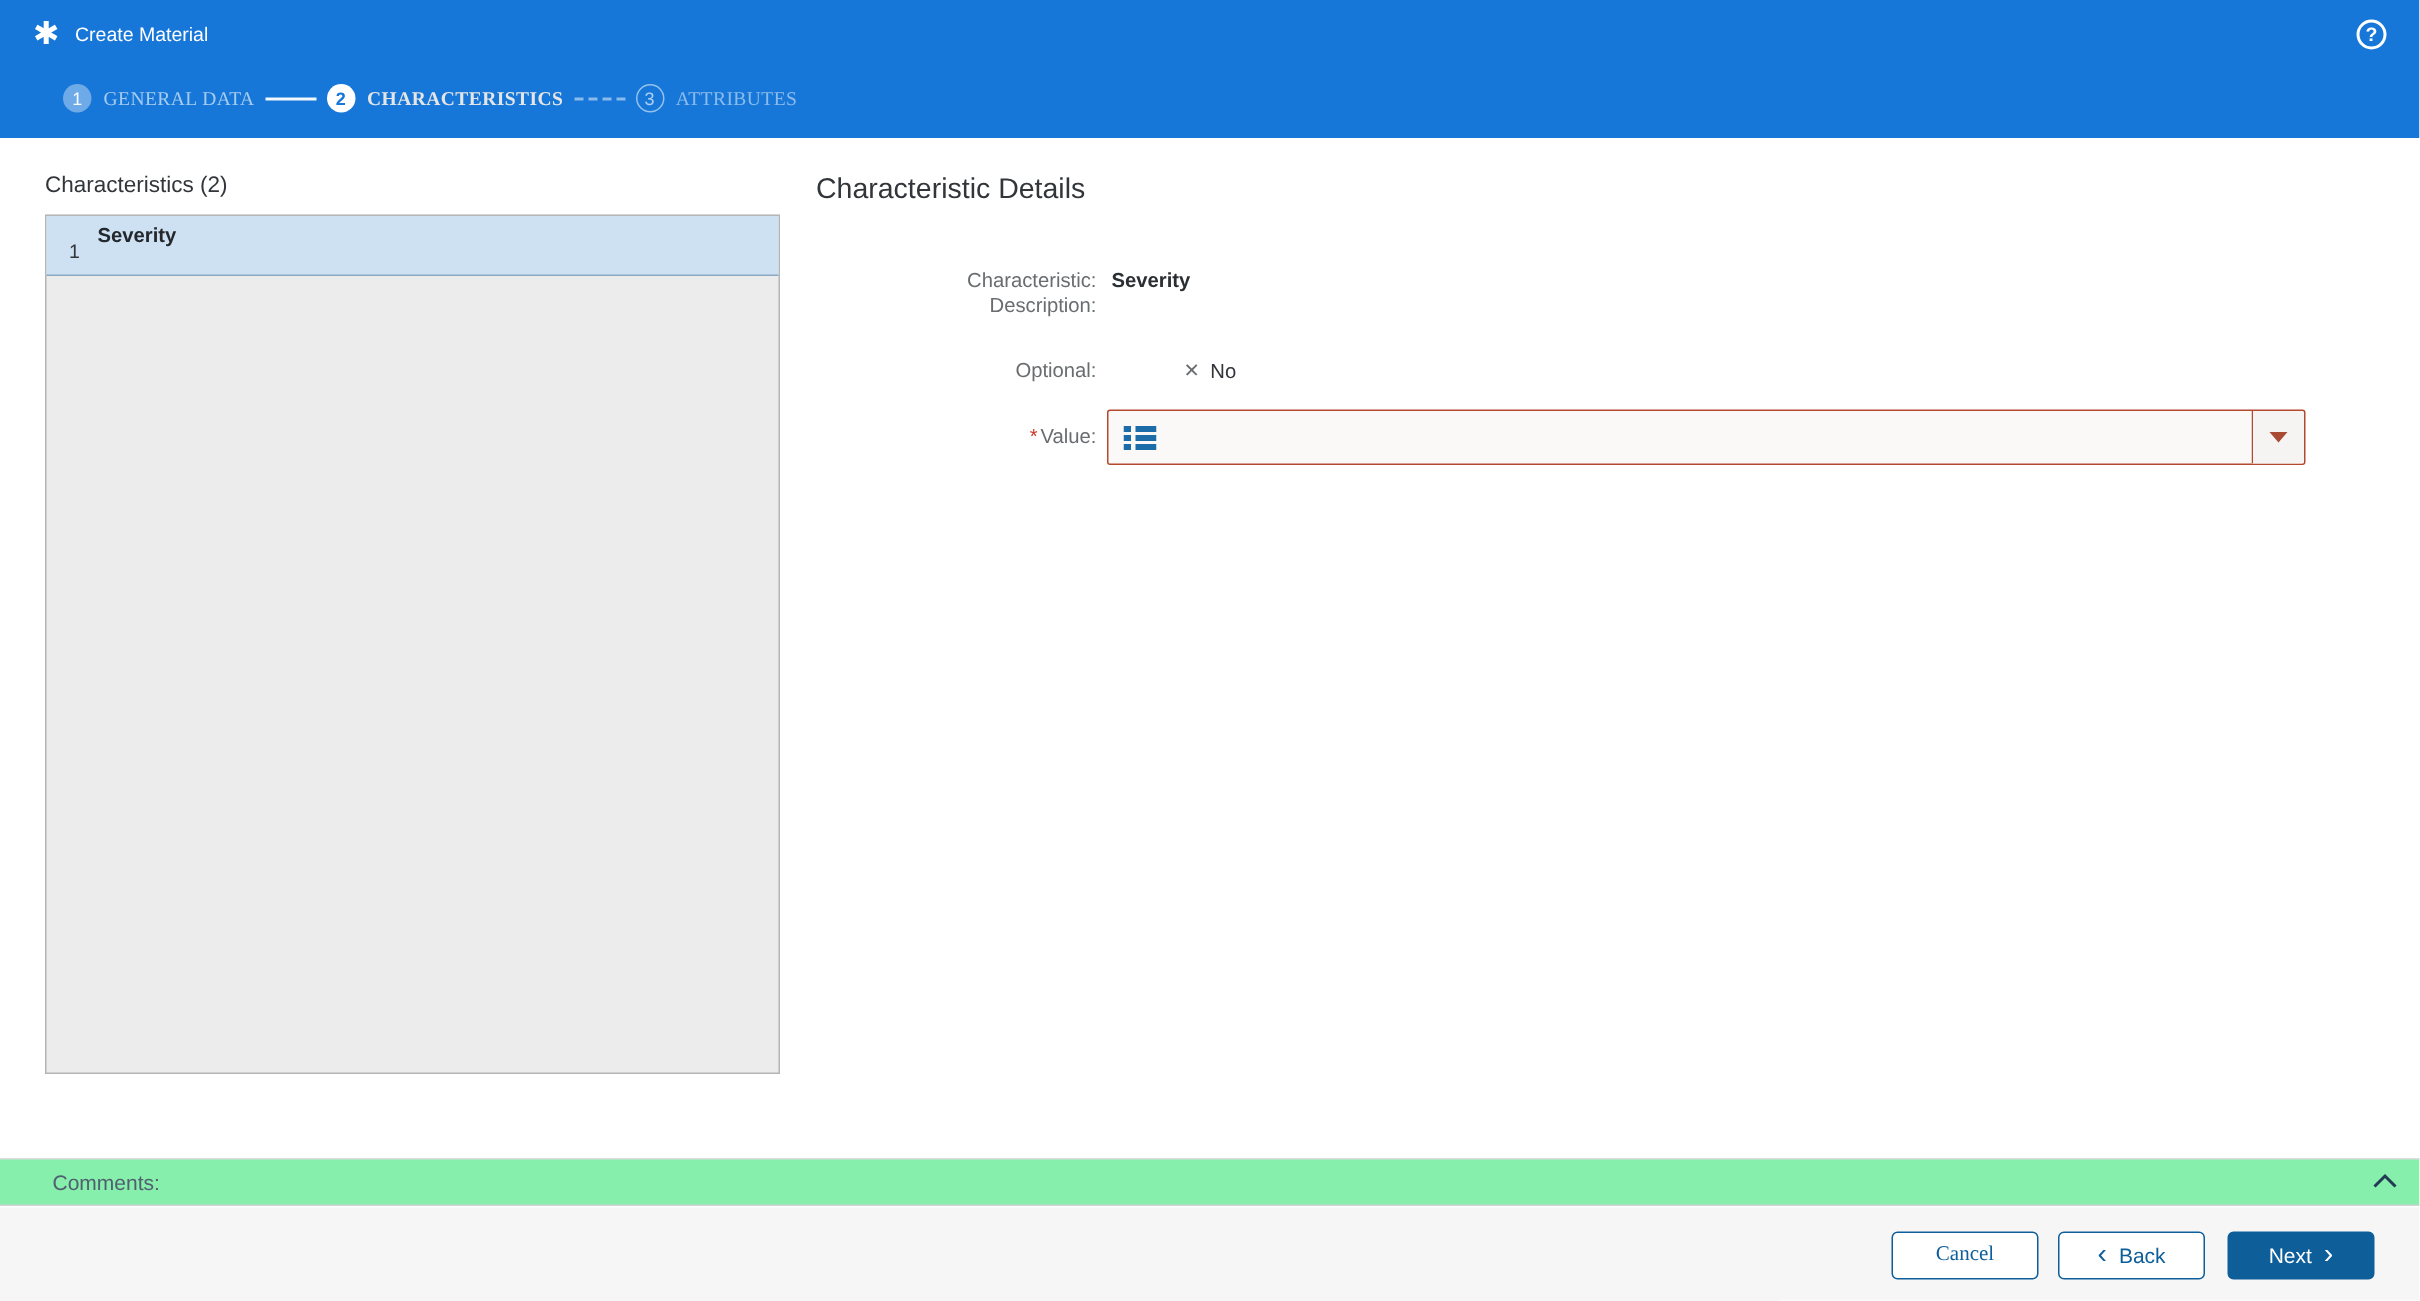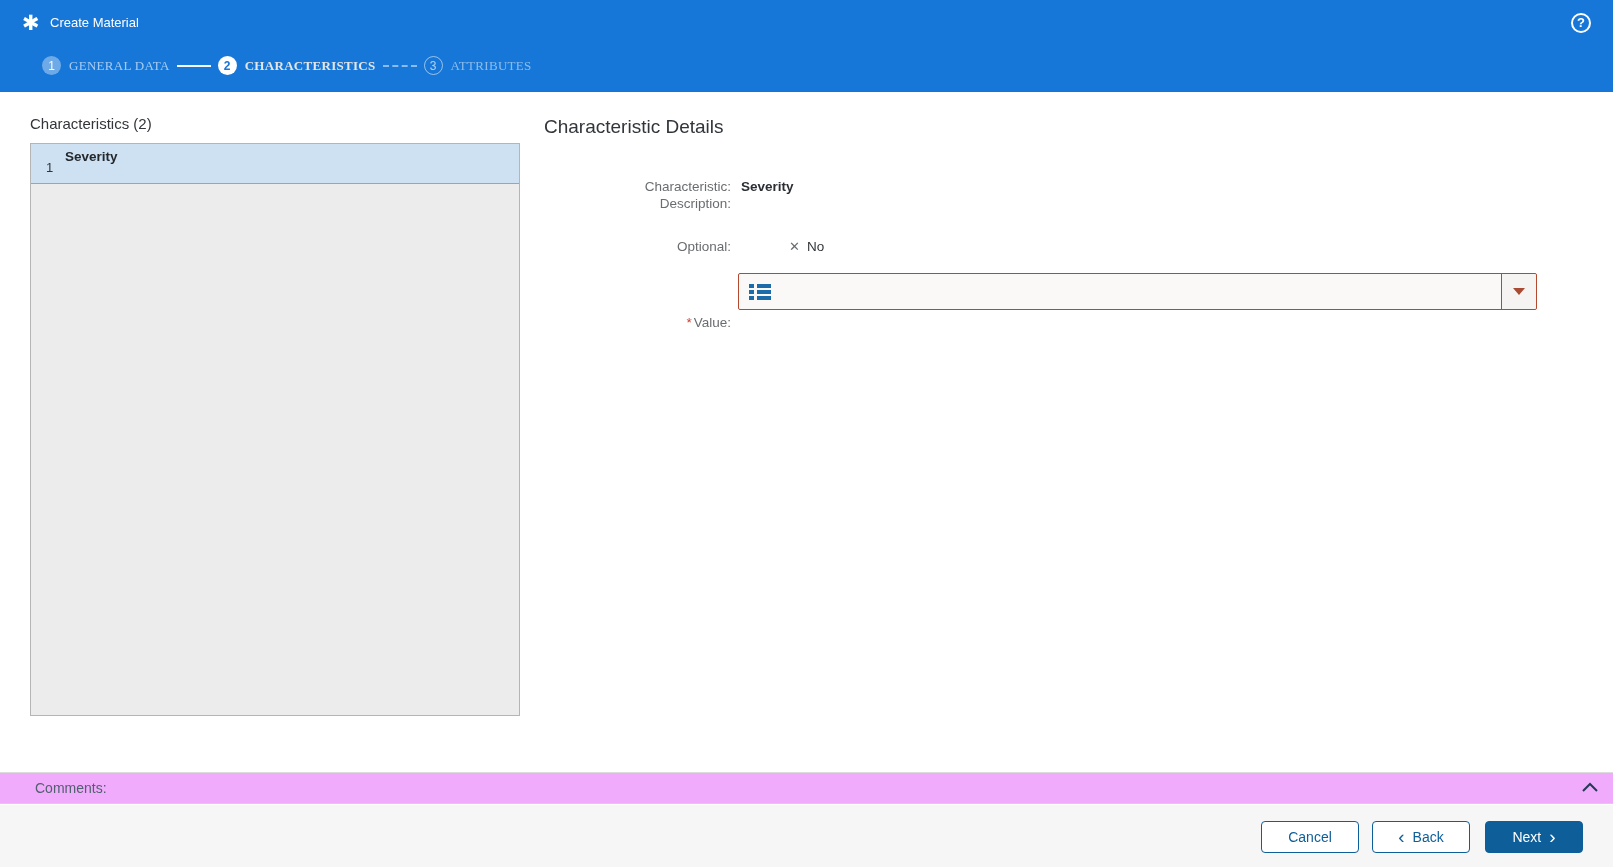--- a/index.html
+++ b/index.html
@@ -49,33 +49,33 @@
                  background:#faf9f7; border:1px solid #b3492e; border-radius:2px;
                  display:flex; align-items:stretch; cursor:text; }
   .value-input .field-body { flex:1; display:flex; align-items:center; padding-left:10px; }
   .vh-list-icon { display:inline-block; width:22px; height:18px; }
   .dd-btn { width:35px; border-left:1px solid #b3492e; display:flex; align-items:center;
             justify-content:center; cursor:pointer; background:#f5f4f2; border-radius:0 2px 2px 0; }
   .dd-arrow { width:0; height:0; border-left:6px solid transparent; border-right:6px solid transparent;
               border-top:7px solid #a94a33; }
 
   
-  .comments-bar { position:absolute; left:0; top:772px; width:100%; height:32px; background:#f0abfc;
+  .comments-bar { position:absolute; left:0; top:772px; width:100%; height:32px; background:#86efac;
                   border-top:1px solid #dcdcdc; border-bottom:1px solid #d2d2d2; }
   .comments-label { position:absolute; left:35px; top:7px; font-size:14px; color:#51606f; }
   .collapse-btn { position:absolute; right:14px; top:8px; width:18px; height:14px; cursor:pointer; }
 
   
   .footer { position:absolute; left:0; top:805px; width:100%; height:62px; background:#f6f6f6; }
   .btn { position:absolute; top:16px; height:32px; width:98px; border-radius:4px; font-size:14px;
          display:flex; align-items:center; justify-content:center; gap:8px; cursor:pointer;
          font-family:"Liberation Sans","DejaVu Sans",sans-serif; }
   .btn-ghost { background:#ffffff; border:1px solid #0e5e99; color:#0e5e99; }
   .btn-primary { background:#0e5e99; border:1px solid #0e5e99; color:#ffffff;align-items:center; }
-  .btn-cancel { left:1261px; }
+  .btn-cancel { left:1261px;font-family:Liberation Serif, serif; }
   .btn-back { left:1372px; }
   .btn-next { left:1485px; }
   .chev { font-size:19px; line-height:1; font-weight:normal; position:relative; top:-1px; }
 </style>
 </head>
 <body>
 
 <div class="stage">
 
   <div class="header">
@@ -122,21 +122,21 @@
   </div>
 
   <div class="frow" style="top:239px;gap:48px;">
     <span class="flabel">Optional:</span>
     <span class="fvalue">
       <span class="decline-icon">✕</span>
       <span>No</span>
     </span>
   </div>
 
-  <div class="frow" style="top:283px;margin-top:32px;">
+  <div class="frow" style="top:283px;">
     <span class="flabel" style="color:#6a6d70;"><span class="req">*</span><span>Value:</span></span>
   </div>
 
   <div class="value-input">
     <div class="field-body">
       <span class="vh-list-icon">
         <svg width="22" height="18" viewBox="0 0 22 18">
           <rect x="0" y="1" width="5" height="4" fill="#1b6ca8"></rect>
             <rect x="8" y="1" width="14" height="4" fill="#1b6ca8"></rect>
           <rect x="0" y="7" width="5" height="4" fill="#1b6ca8"></rect>

